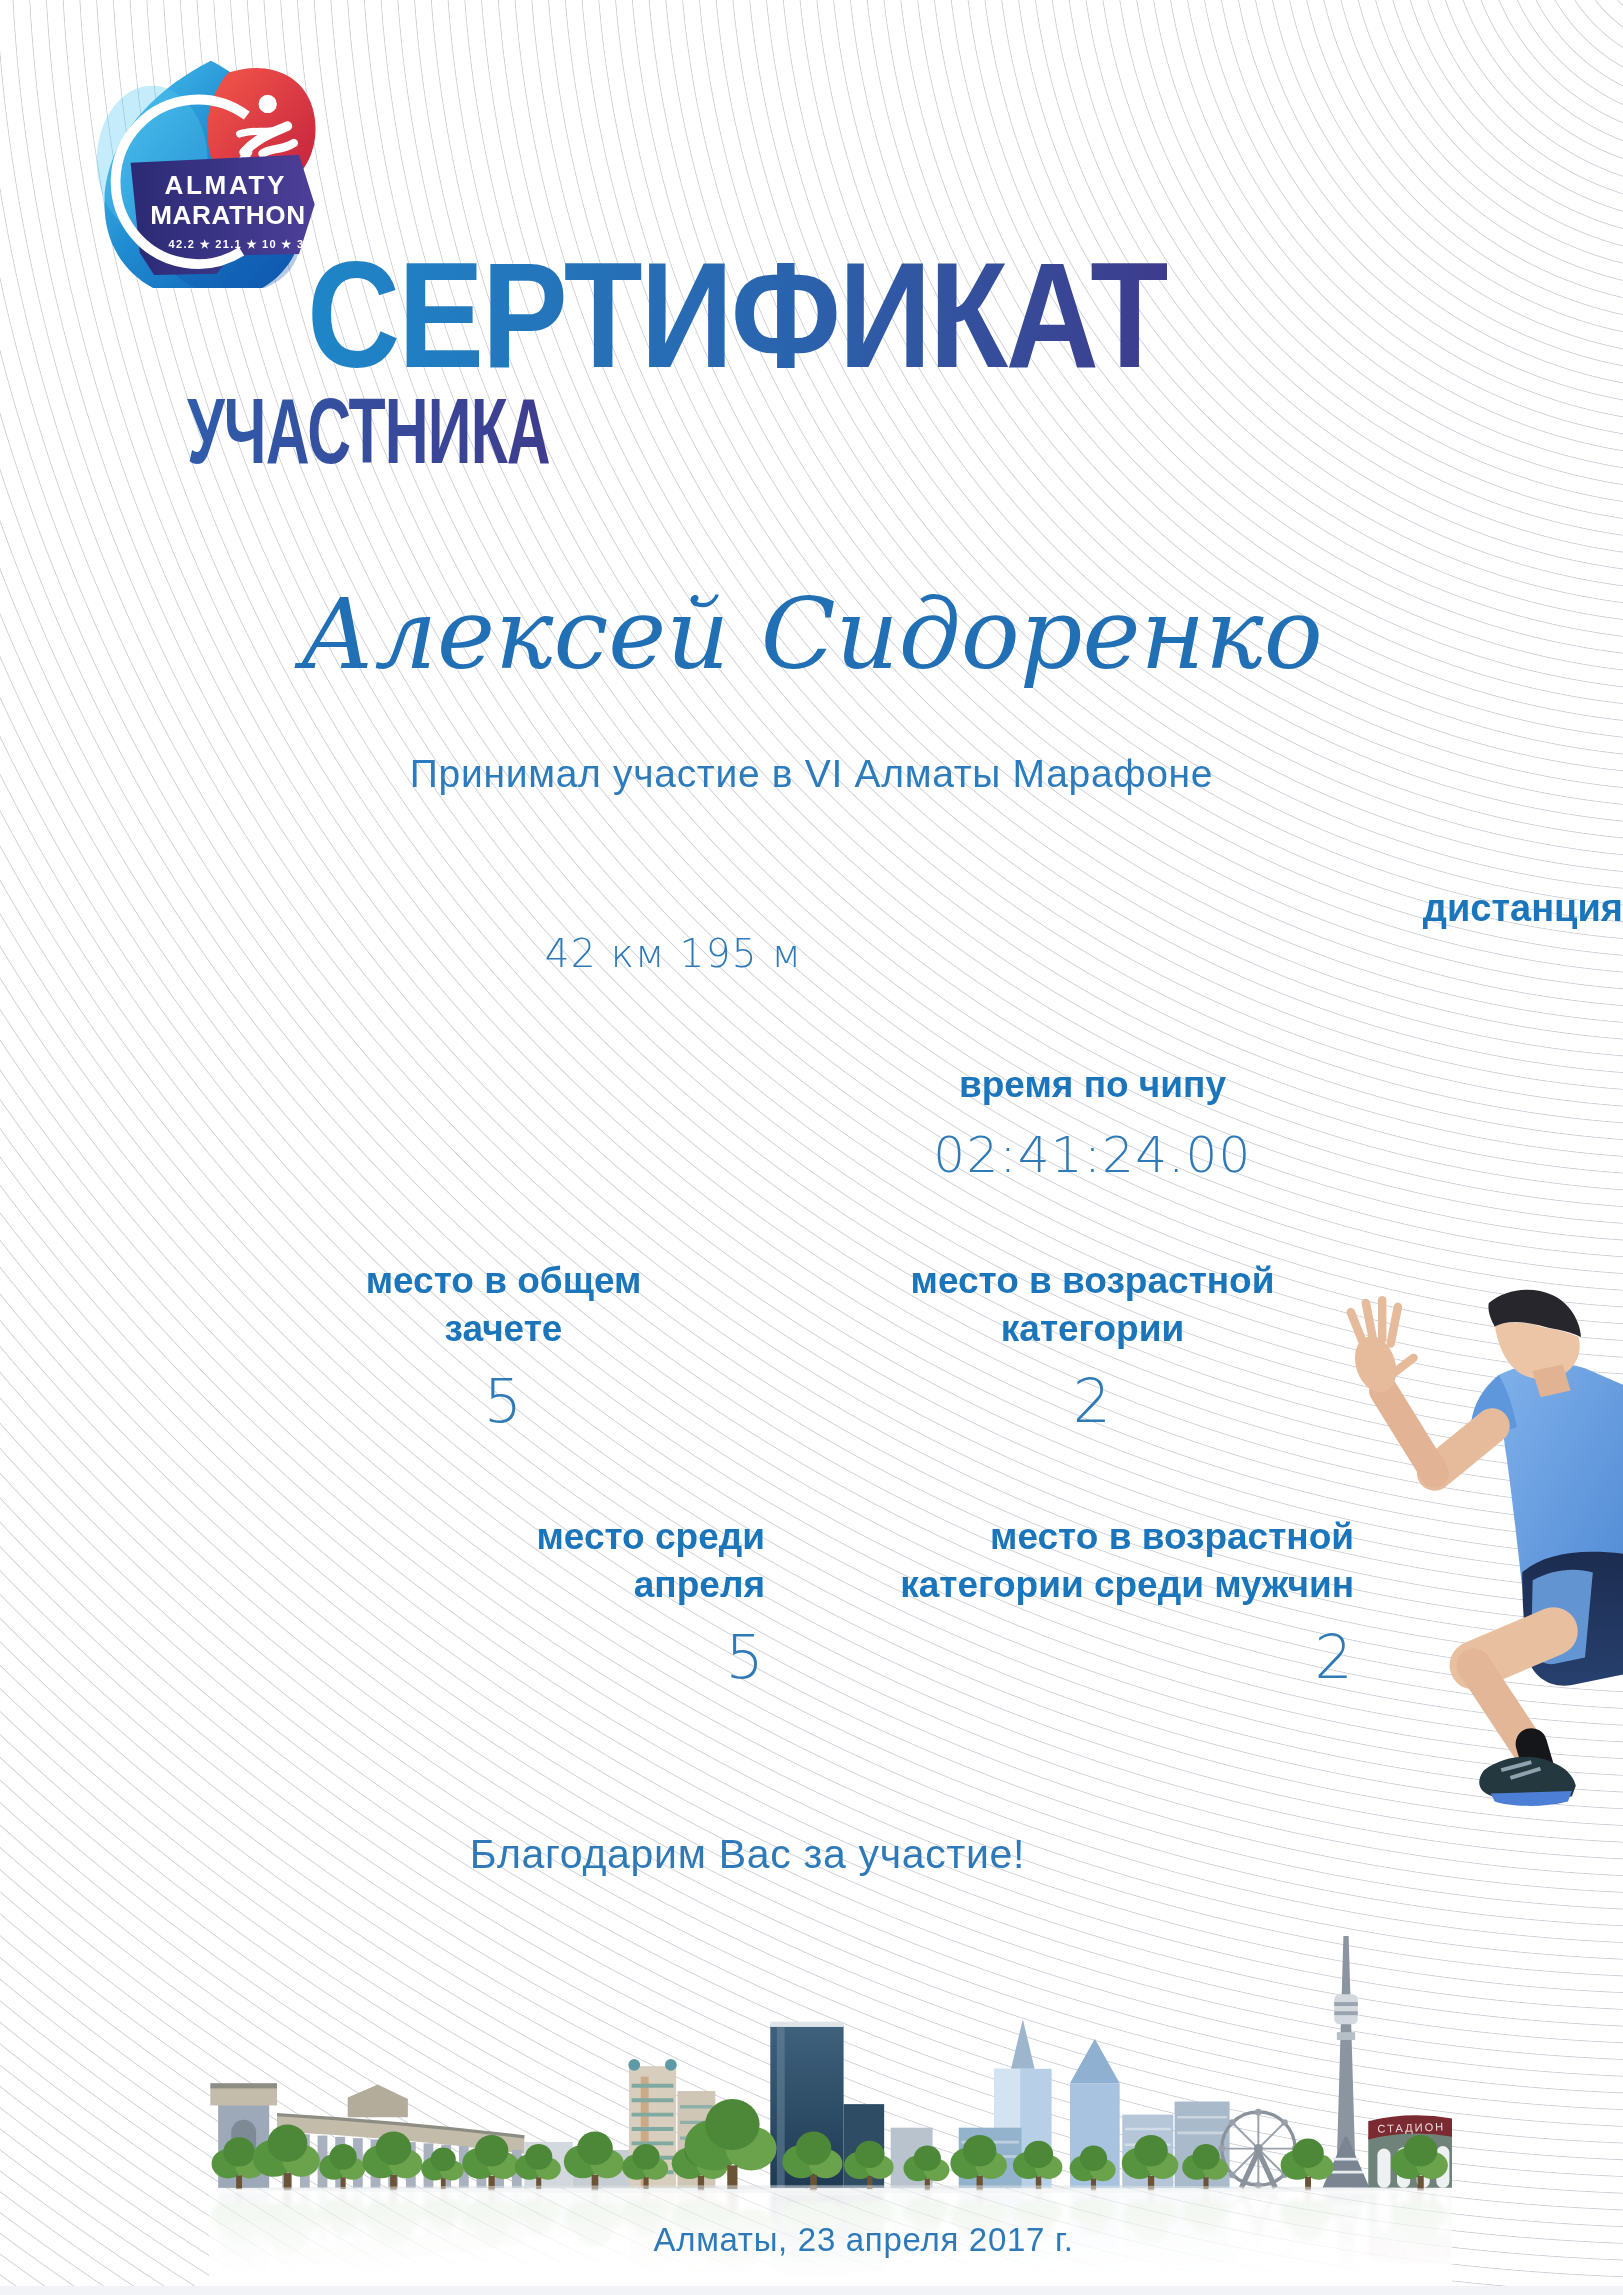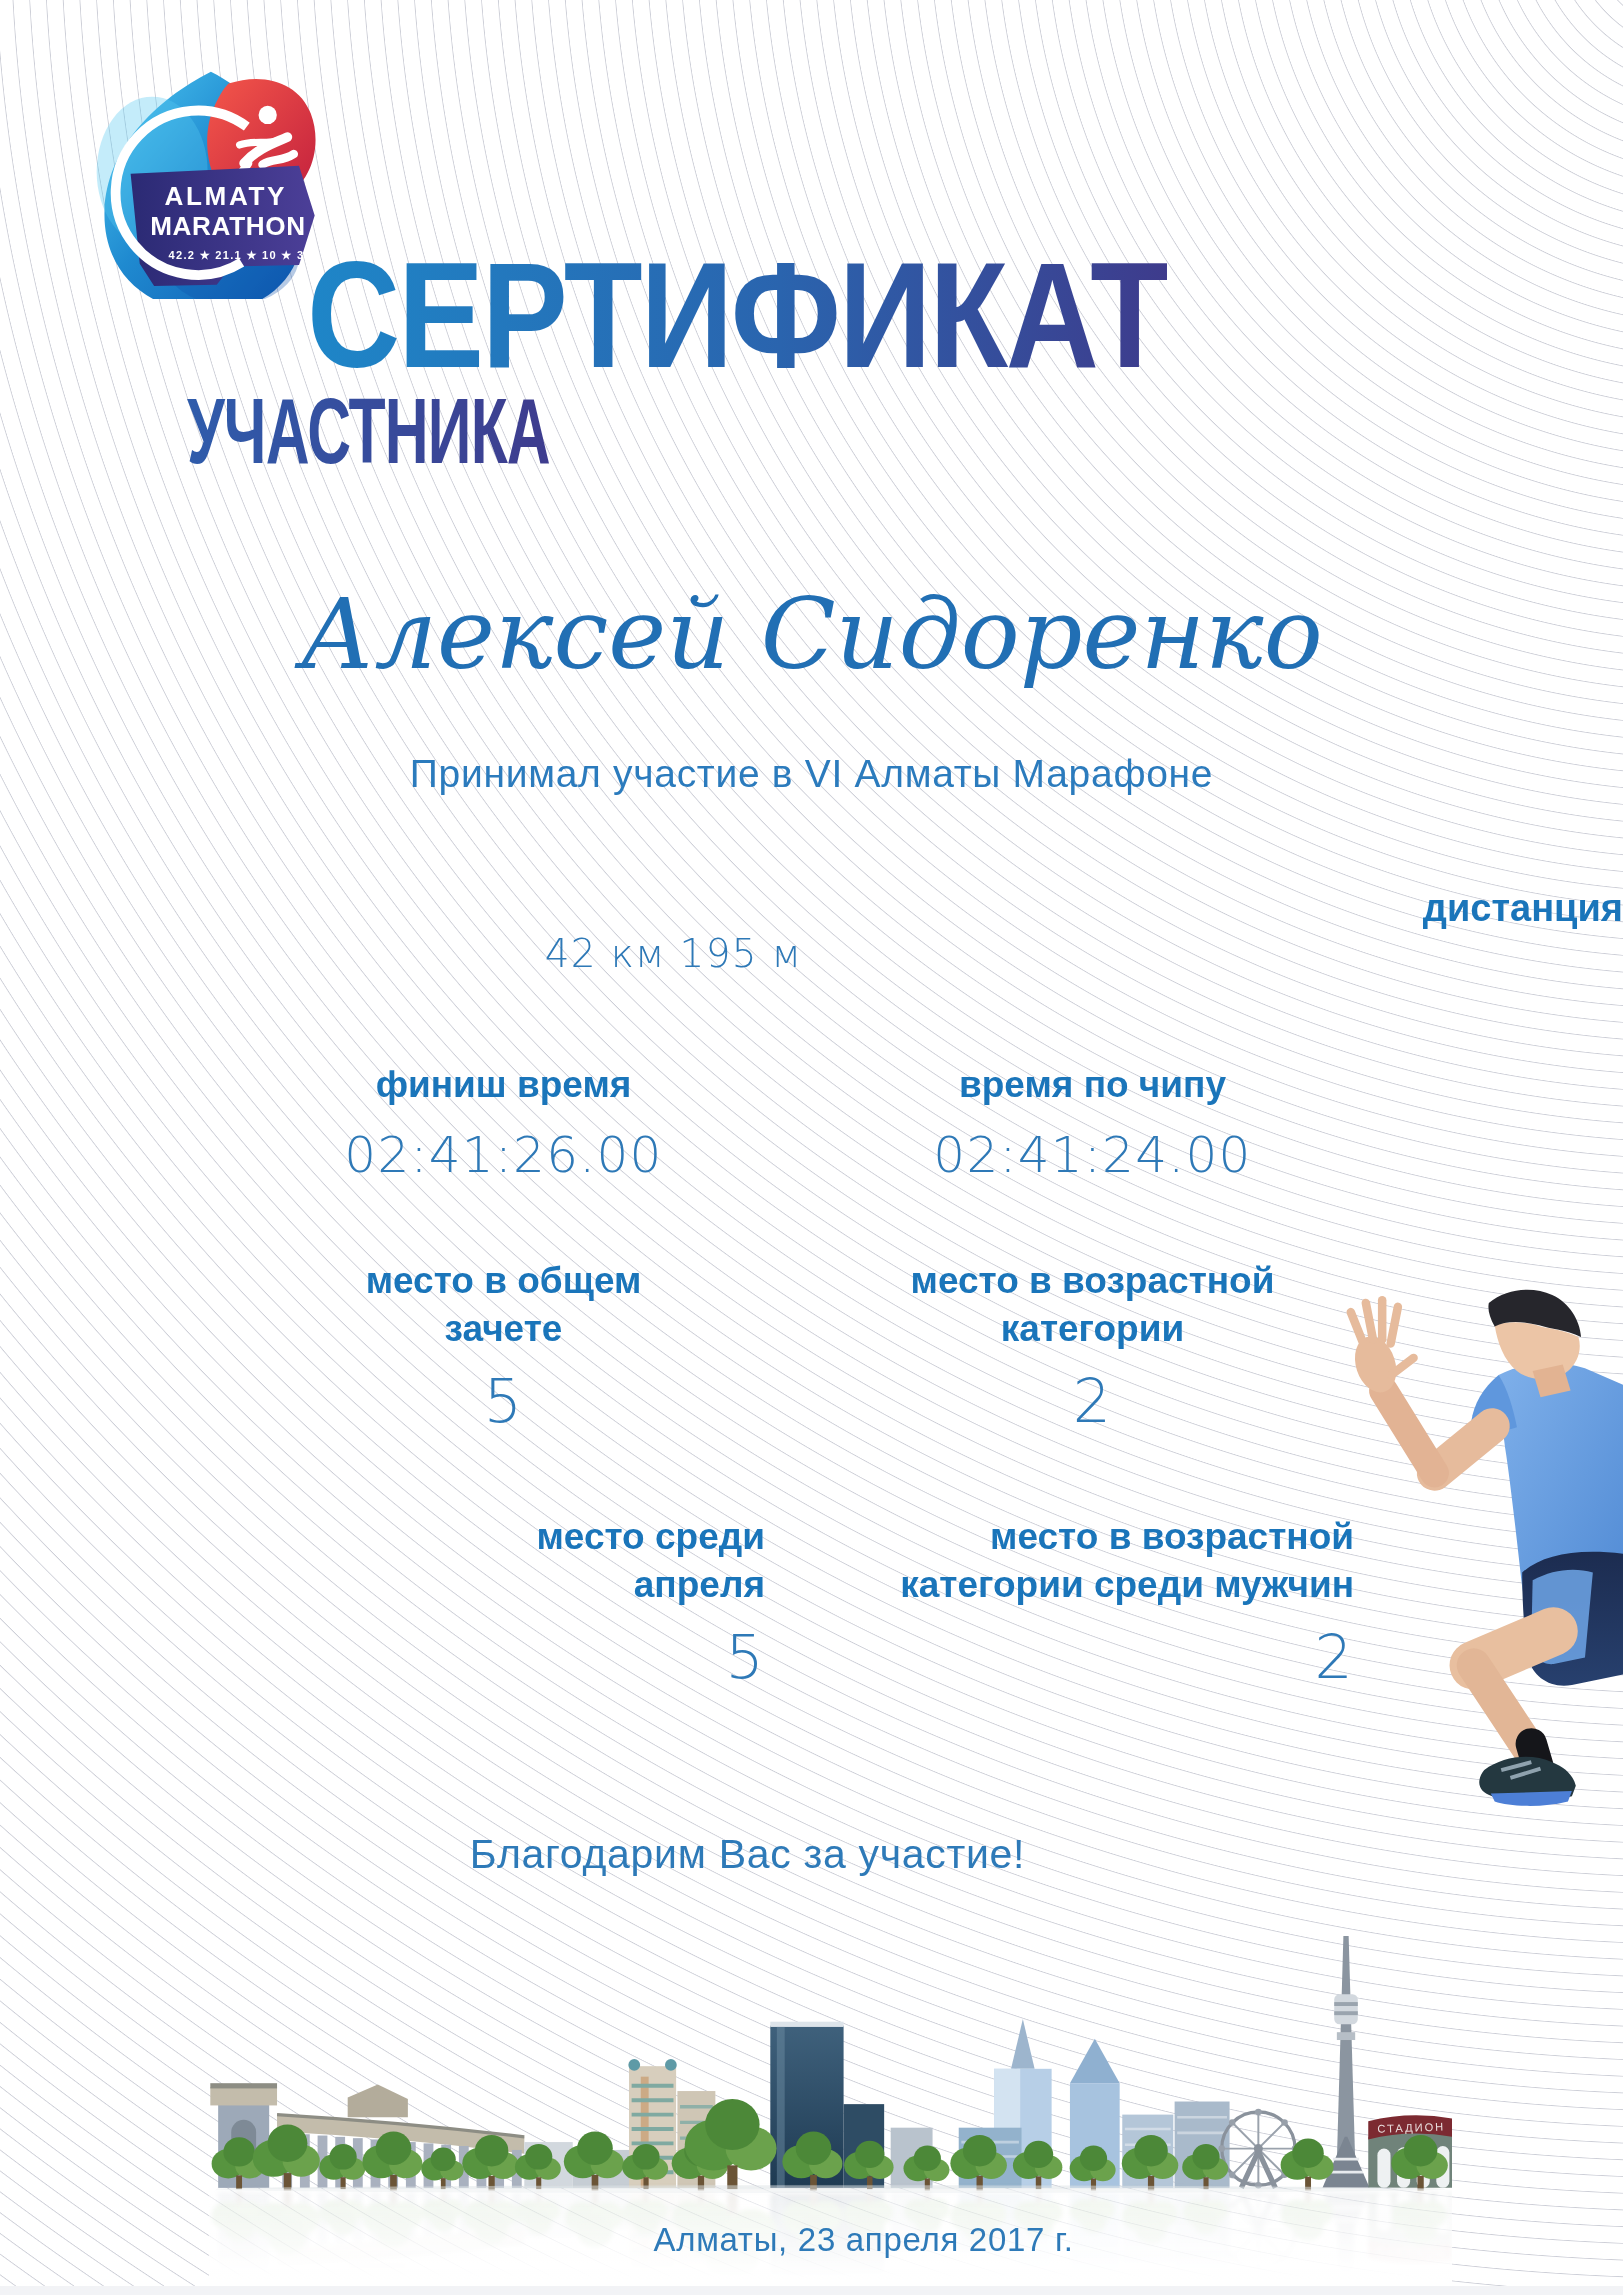--- a/index.html
+++ b/index.html
@@ -71,21 +71,21 @@
   .thanks{
     top:1831px;left:0;width:1495px;text-align:center;
     font-size:41px;font-weight:300;letter-spacing:0.7px;color:#2e7ab8;
   }
   .date-place{
     top:2221px;left:0;width:1727px;text-align:center;
     font-size:33px;font-weight:300;letter-spacing:0.7px;color:#2e7ab8;
   }
 
   
-  .logo-box{top:64px;left:77px;width:243px;height:235px;}
+  .logo-box{top:53px;left:77px;width:243px;height:235px;}
   .runner-box{top:1265px;right:0;width:288px;height:543px;}
   .skyline-box{top:1926px;left:209px;width:1243px;height:370px;}
   .bottom-strip{left:0;bottom:0;width:1623px;height:9.2px;background:#f2f3f6;}
   svg text{font-family:"Liberation Sans",sans-serif;}
 </style>
 </head>
 <body>
 
 <div class="page">
   <div class="abs bg-pattern"></div>
@@ -132,24 +132,20 @@
   <div class="abs title-sub">
     <span class="inner">УЧАСТНИКА</span>
   </div>
 
   <div class="abs runner-name">Алексей Сидоренко</div>
   <div class="abs participation">Принимал участие в VI Алматы Марафоне</div>
 
   <div class="abs distance-label lbl">дистанция</div>
   <div class="abs distance-value val">42 км 195 м</div>
 
-  <div class="abs col-left result-block">
-    <span class="lbl">финиш время</span>
-    <span class="val">02:41:26.00</span>
-  </div>
   <div class="abs col-right result-block">
     <span class="lbl">время по чипу</span>
     <span class="val">02:41:24.00</span>
   </div>
 
   <div class="abs col-left place-block place-row1">
     <span class="lbl">
       <span class="line">место в общем</span>
       <span class="line">зачете</span>
     </span>

